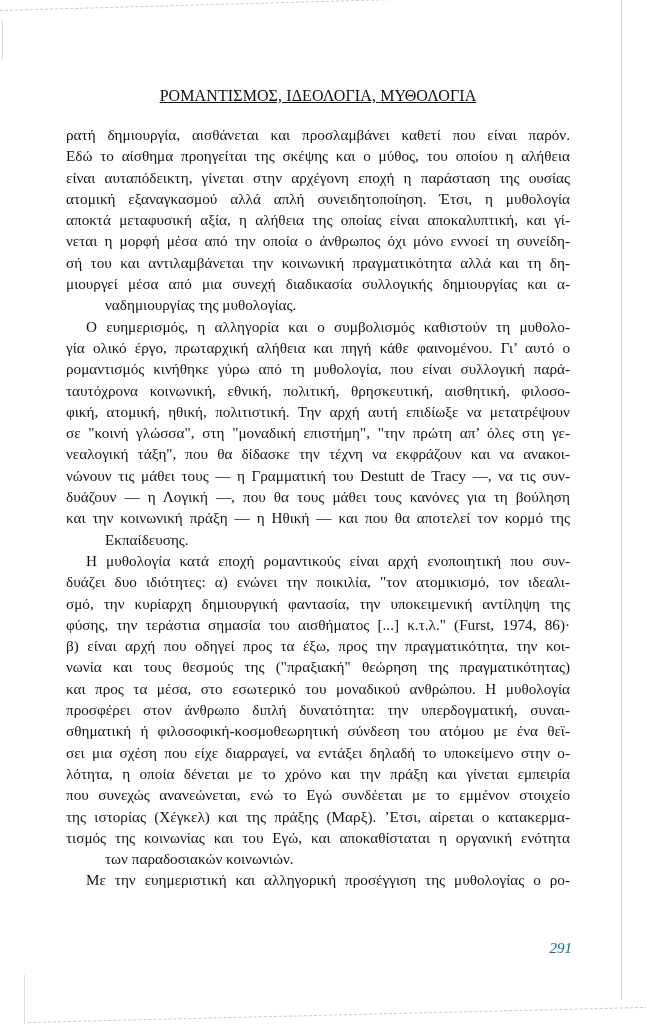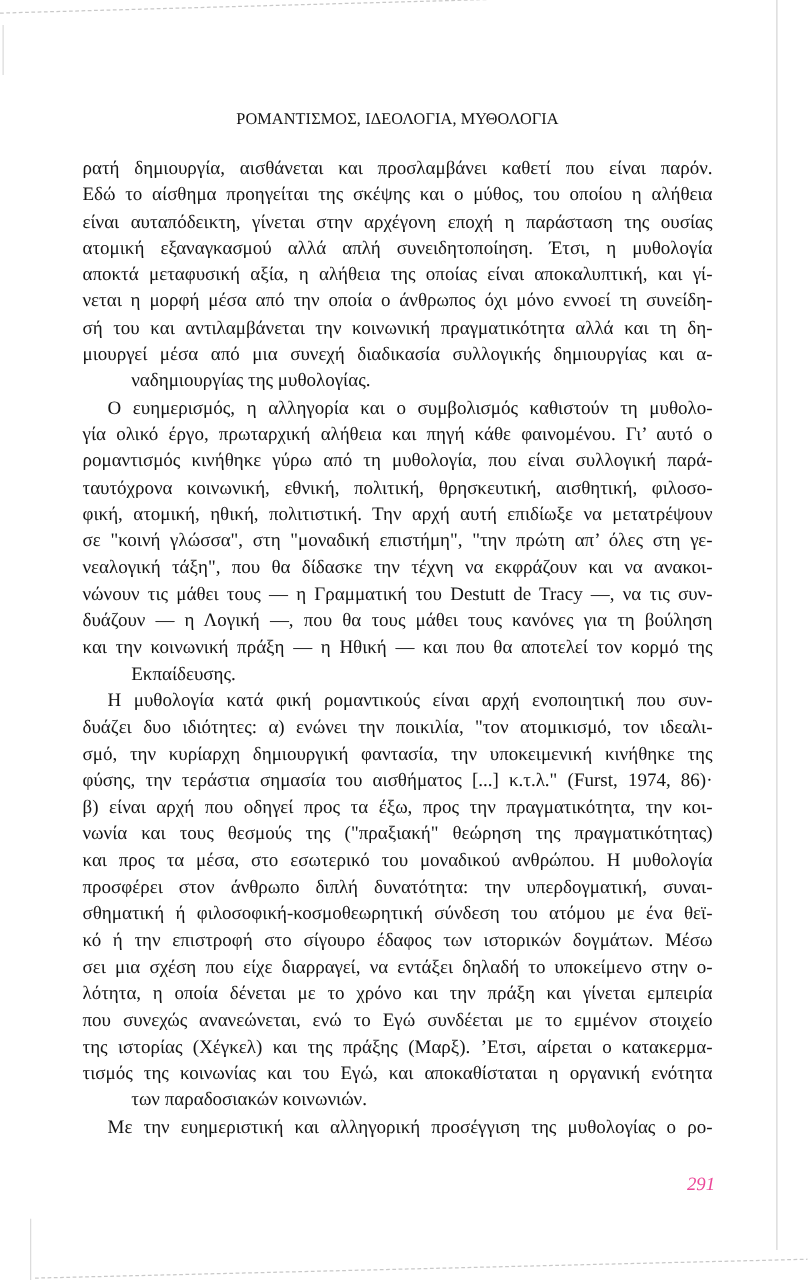--- a/index.html
+++ b/index.html
@@ -24,36 +24,36 @@
     border-left: 1px solid #dcdcdc;
   }
   .edge-bottom {
     position: absolute; left: 28px; top: 1022px; width: 625px; height: 0;
     border-top: 1px dashed #c9c9c9; transform-origin: left top; transform: rotate(-1.4deg);
   }
   .running-head {
     position: absolute; left: 66px; width: 504px; top: 87px;
     text-align: center;
     font-family: "Liberation Serif", "DejaVu Serif", serif;
-    font-size: 13px; letter-spacing: 0.1px; color: #111;
+    font-size: 16px; letter-spacing: 0.1px; color: #111; text-decoration: underline;
   }
   .body-text {
     position: absolute; left: 66px; top: 124px; width: 504px;
     font-family: "Liberation Serif", "DejaVu Serif", serif;
     font-size: 15.2px; line-height: 21.3px; color: #141414;
     text-align: justify;
   }
   .line { display: block; white-space: nowrap; text-align-last: justify; text-align: justify; height: 21.3px; overflow: visible; }
   .line.last { text-align-last: left; margin-left: 39px; }
   .line.indent { padding-left: 20px; }
   .page-number {
     position: absolute; left: 520px; top: 940px; width: 52px;
     text-align: right;
     font-family: "Liberation Serif", "DejaVu Serif", serif;
-    font-style: italic; font-size: 15px; color: #ec4899;
+    font-style: italic; font-size: 15px; color: #0369a1;
   }
 </style>
 </head>
 <body>
 
 <div class="page">
   <div class="edge-top"></div>
   <div class="edge-right"></div>
   <div class="edge-left"></div>
   <div class="edge-left-bottom"></div>
@@ -80,30 +80,29 @@
         <span class="line">ταυτόχρονα κοινωνική, εθνική, πολιτική, θρησκευτική, αισθητική, φιλοσο-</span>
         <span class="line">φική, ατομική, ηθική, πολιτιστική. Την αρχή αυτή επιδίωξε να μετατρέψουν</span>
         <span class="line">σε "κοινή γλώσσα", στη "μοναδική επιστήμη", "την πρώτη απ’ όλες στη γε-</span>
         <span class="line">νεαλογική τάξη", που θα δίδασκε την τέχνη να εκφράζουν και να ανακοι-</span>
         <span class="line">νώνουν τις μάθει τους — η Γραμματική του Destutt de Tracy —, να τις συν-</span>
         <span class="line">δυάζουν — η Λογική —, που θα τους μάθει τους κανόνες για τη βούληση</span>
         <span class="line">και την κοινωνική πράξη — η Ηθική — και που θα αποτελεί τον κορμό της</span>
         <span class="line last">Εκπαίδευσης.</span>
       </div>
       <div>
-        <span class="line indent">Η μυθολογία κατά φική ρομαντικούς είναι αρχή ενοποιητική που συν-</span>
+        <span class="line indent">Η μυθολογία κατά εποχή ρομαντικούς είναι αρχή ενοποιητική που συν-</span>
         <span class="line">δυάζει δυο ιδιότητες: α) ενώνει την ποικιλία, "τον ατομικισμό, τον ιδεαλι-</span>
-        <span class="line">σμό, την κυρίαρχη δημιουργική φαντασία, την υποκειμενική κινήθηκε της</span>
+        <span class="line">σμό, την κυρίαρχη δημιουργική φαντασία, την υποκειμενική αντίληψη της</span>
         <span class="line">φύσης, την τεράστια σημασία του αισθήματος [...] κ.τ.λ." (Furst, 1974, 86)·</span>
         <span class="line">β) είναι αρχή που οδηγεί προς τα έξω, προς την πραγματικότητα, την κοι-</span>
         <span class="line">νωνία και τους θεσμούς της ("πραξιακή" θεώρηση της πραγματικότητας)</span>
         <span class="line">και προς τα μέσα, στο εσωτερικό του μοναδικού ανθρώπου. Η μυθολογία</span>
         <span class="line">προσφέρει στον άνθρωπο διπλή δυνατότητα: την υπερδογματική, συναι-</span>
         <span class="line">σθηματική ή φιλοσοφική-κοσμοθεωρητική σύνδεση του ατόμου με ένα θεϊ-</span>
-        <span class="line">κό ή την επιστροφή στο σίγουρο έδαφος των ιστορικών δογμάτων. Μέσω</span>
         <span class="line">σει μια σχέση που είχε διαρραγεί, να εντάξει δηλαδή το υποκείμενο στην ο-</span>
         <span class="line">λότητα, η οποία δένεται με το χρόνο και την πράξη και γίνεται εμπειρία</span>
         <span class="line">που συνεχώς ανανεώνεται, ενώ το Εγώ συνδέεται με το εμμένον στοιχείο</span>
         <span class="line">της ιστορίας (Χέγκελ) και της πράξης (Μαρξ). ’Ετσι, αίρεται ο κατακερμα-</span>
         <span class="line">τισμός της κοινωνίας και του Εγώ, και αποκαθίσταται η οργανική ενότητα</span>
         <span class="line last">των παραδοσιακών κοινωνιών.</span>
       </div>
       <div>
         <span class="line indent">Με την ευημεριστική και αλληγορική προσέγγιση της μυθολογίας ο ρο-</span>
       </div>

